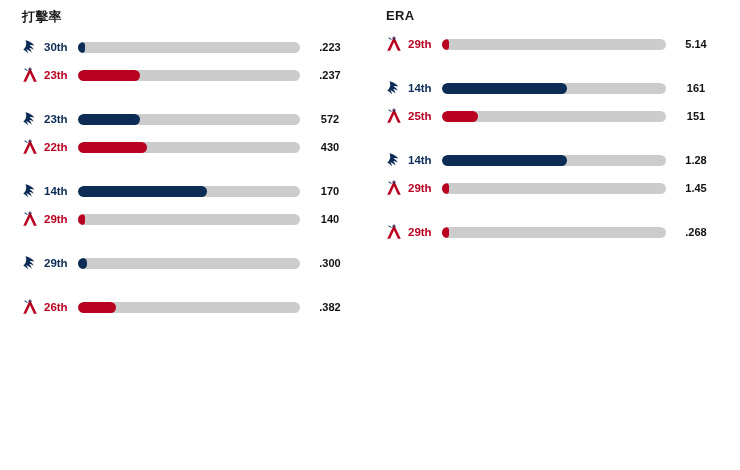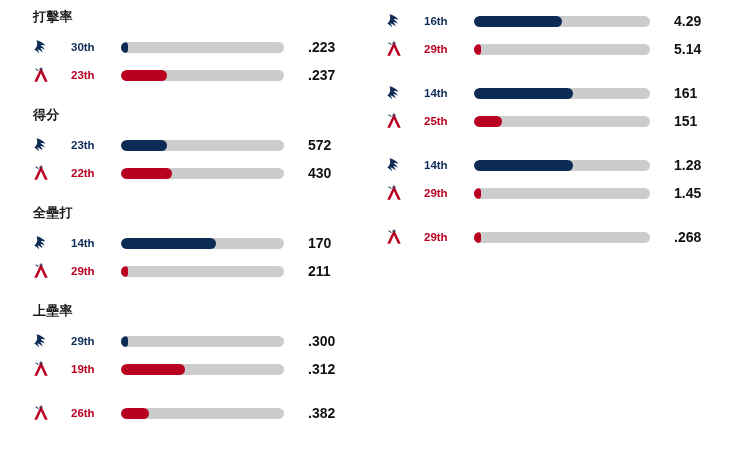--- a/index.html
+++ b/index.html
@@ -18,42 +18,41 @@
     position: relative;
     width: 740px;
     height: 470px;
     display: flex;
     box-sizing: border-box;
     padding: 8px 0 0 0;
   }
   .column {
     width: 370px;
     box-sizing: border-box;
-    padding: 0 18px 0 31px;
+    padding: 0 18px 0 20px;
   }
   .column.right {
     padding-left: 14px;
     padding-right: 22px;
   }
   .stat-group {
     margin-bottom: 18px;
   }
   .group-title {
     font-size: 13px;
     font-weight: bold;
     color: #1a1a1a;
     margin: 0 0 8px 2px;
     letter-spacing: 0.3px;
   }
   .row {
     display: flex;
     align-items: center;
     height: 26px;
     margin-bottom: 2px;
-    gap: 16px;
   }
   .logo {
     width: 20px;
     height: 20px;
     flex: 0 0 20px;
     display: flex;
     align-items: center;
     justify-content: center;
     margin-right: 4px;
   }
@@ -81,22 +80,22 @@
     top: 0;
     bottom: 0;
     border-radius: 6px;
     min-width: 7px;
   }
   .bar-fill.mariners { background: #0c2c56; }
   .bar-fill.angels { background: #ba0021; }
   .value {
     width: 52px;
     flex: 0 0 52px;
-    text-align: left;
-    font-size: 14px;
+    text-align: center;
+    font-size: 11px;
     font-weight: bold;
     color: #111111;
     padding-left: 8px;
     box-sizing: border-box;
   }
 </style>
 </head>
 <body>
 
 <div class="board">
@@ -124,21 +123,20 @@
             </svg>
           </span>
           <span class="rank angels">23th</span>
           <div class="bar-track">
             <div class="bar-fill angels" style="width: 28%;"></div>
           </div>
           <span class="value">.237</span>
         </div>
       </div>
       <div class="stat-group">
-        <div class="group-title">得分</div>
         <div class="row">
           <span class="logo">
             <svg width="18" height="18" viewBox="0 0 24 24" aria-hidden="true">
               <path d="M6 3 C11 4 15 6.5 18 10 C15 9 13 9 11.5 9.5 C14 11 16 13 17 15.5 C14.5 13.8 12.5 13.2 11 13.4 C12.8 15.3 13.8 17.4 14 19.5 C12 17 9.5 15.5 7 15 C8.5 16.8 9.2 18.5 9.2 20.5 C7.2 17.8 5 16 3 15.5 C5.4 13.6 6.8 11 7 8 C6.9 6 6.6 4.4 6 3 Z" fill="#0c2c56"></path>
             </svg>
           </span>
           <span class="rank mariners">23th</span>
           <div class="bar-track">
             <div class="bar-fill mariners" style="width: 28%;"></div>
           </div>
@@ -153,21 +151,20 @@
             </svg>
           </span>
           <span class="rank angels">22th</span>
           <div class="bar-track">
             <div class="bar-fill angels" style="width: 31%;"></div>
           </div>
           <span class="value">430</span>
         </div>
       </div>
       <div class="stat-group">
-        <div class="group-title">全壘打</div>
         <div class="row">
           <span class="logo">
             <svg width="18" height="18" viewBox="0 0 24 24" aria-hidden="true">
               <path d="M6 3 C11 4 15 6.5 18 10 C15 9 13 9 11.5 9.5 C14 11 16 13 17 15.5 C14.5 13.8 12.5 13.2 11 13.4 C12.8 15.3 13.8 17.4 14 19.5 C12 17 9.5 15.5 7 15 C8.5 16.8 9.2 18.5 9.2 20.5 C7.2 17.8 5 16 3 15.5 C5.4 13.6 6.8 11 7 8 C6.9 6 6.6 4.4 6 3 Z" fill="#0c2c56"></path>
             </svg>
           </span>
           <span class="rank mariners">14th</span>
           <div class="bar-track">
             <div class="bar-fill mariners" style="width: 58%;"></div>
           </div>
@@ -178,50 +175,35 @@
             <svg width="18" height="18" viewBox="0 0 24 24" aria-hidden="true">
               <path d="M12 2 L21 21 L17.2 21 L12 9.5 L6.8 21 L3 21 Z" fill="#ba0021"></path>
               <path d="M12 2.4 L12 2.4 M4.5 3.2 C6.5 3.4 8.2 4.6 9 6.2 L8 6.8 C7.3 5.4 6 4.4 4.4 4.2 Z" fill="#0c2c56"></path>
               <circle cx="12" cy="4.2" r="1.6" fill="none" stroke="#0c2c56" stroke-width="1"></circle>
             </svg>
           </span>
           <span class="rank angels">29th</span>
           <div class="bar-track">
             <div class="bar-fill angels" style="width: 3%;"></div>
           </div>
-          <span class="value">211</span>
-        </div>
-      </div>
-      <div class="stat-group">
-        <div class="group-title">上壘率</div>
+          <span class="value">140</span>
+        </div>
+      </div>
+      <div class="stat-group">
         <div class="row">
           <span class="logo">
             <svg width="18" height="18" viewBox="0 0 24 24" aria-hidden="true">
               <path d="M6 3 C11 4 15 6.5 18 10 C15 9 13 9 11.5 9.5 C14 11 16 13 17 15.5 C14.5 13.8 12.5 13.2 11 13.4 C12.8 15.3 13.8 17.4 14 19.5 C12 17 9.5 15.5 7 15 C8.5 16.8 9.2 18.5 9.2 20.5 C7.2 17.8 5 16 3 15.5 C5.4 13.6 6.8 11 7 8 C6.9 6 6.6 4.4 6 3 Z" fill="#0c2c56"></path>
             </svg>
           </span>
           <span class="rank mariners">29th</span>
           <div class="bar-track">
             <div class="bar-fill mariners" style="width: 4%;"></div>
           </div>
           <span class="value">.300</span>
-        </div>
-        <div class="row">
-          <span class="logo">
-            <svg width="18" height="18" viewBox="0 0 24 24" aria-hidden="true">
-              <path d="M12 2 L21 21 L17.2 21 L12 9.5 L6.8 21 L3 21 Z" fill="#ba0021"></path>
-              <path d="M12 2.4 L12 2.4 M4.5 3.2 C6.5 3.4 8.2 4.6 9 6.2 L8 6.8 C7.3 5.4 6 4.4 4.4 4.2 Z" fill="#0c2c56"></path>
-              <circle cx="12" cy="4.2" r="1.6" fill="none" stroke="#0c2c56" stroke-width="1"></circle>
-            </svg>
-          </span>
-          <span class="rank angels">19th</span>
-          <div class="bar-track">
-            <div class="bar-fill angels" style="width: 39%;"></div>
-          </div>
-          <span class="value">.312</span>
         </div>
       </div>
       <div class="stat-group">
         <div class="row">
           <span class="logo">
             <svg width="18" height="18" viewBox="0 0 24 24" aria-hidden="true">
               <path d="M12 2 L21 21 L17.2 21 L12 9.5 L6.8 21 L3 21 Z" fill="#ba0021"></path>
               <path d="M12 2.4 L12 2.4 M4.5 3.2 C6.5 3.4 8.2 4.6 9 6.2 L8 6.8 C7.3 5.4 6 4.4 4.4 4.2 Z" fill="#0c2c56"></path>
               <circle cx="12" cy="4.2" r="1.6" fill="none" stroke="#0c2c56" stroke-width="1"></circle>
             </svg>
@@ -229,32 +211,21 @@
           <span class="rank angels">26th</span>
           <div class="bar-track">
             <div class="bar-fill angels" style="width: 17%;"></div>
           </div>
           <span class="value">.382</span>
         </div>
       </div>
     </div>
   <div class="column right">
       <div class="stat-group">
-        <div class="row">
-          <span class="logo">
-            <svg width="18" height="18" viewBox="0 0 24 24" aria-hidden="true">
-              <path d="M6 3 C11 4 15 6.5 18 10 C15 9 13 9 11.5 9.5 C14 11 16 13 17 15.5 C14.5 13.8 12.5 13.2 11 13.4 C12.8 15.3 13.8 17.4 14 19.5 C12 17 9.5 15.5 7 15 C8.5 16.8 9.2 18.5 9.2 20.5 C7.2 17.8 5 16 3 15.5 C5.4 13.6 6.8 11 7 8 C6.9 6 6.6 4.4 6 3 Z" fill="#0c2c56"></path>
-            </svg>
-          </span>
-          <span class="rank mariners">16th</span>
-          <div class="bar-track">
-            <div class="bar-fill mariners" style="width: 50%;"></div>
-          </div>
-          <span class="value">4.29</span>
-        </div>
+        <div class="group-title">ERA</div>
         <div class="row">
           <span class="logo">
             <svg width="18" height="18" viewBox="0 0 24 24" aria-hidden="true">
               <path d="M12 2 L21 21 L17.2 21 L12 9.5 L6.8 21 L3 21 Z" fill="#ba0021"></path>
               <path d="M12 2.4 L12 2.4 M4.5 3.2 C6.5 3.4 8.2 4.6 9 6.2 L8 6.8 C7.3 5.4 6 4.4 4.4 4.2 Z" fill="#0c2c56"></path>
               <circle cx="12" cy="4.2" r="1.6" fill="none" stroke="#0c2c56" stroke-width="1"></circle>
             </svg>
           </span>
           <span class="rank angels">29th</span>
           <div class="bar-track">

